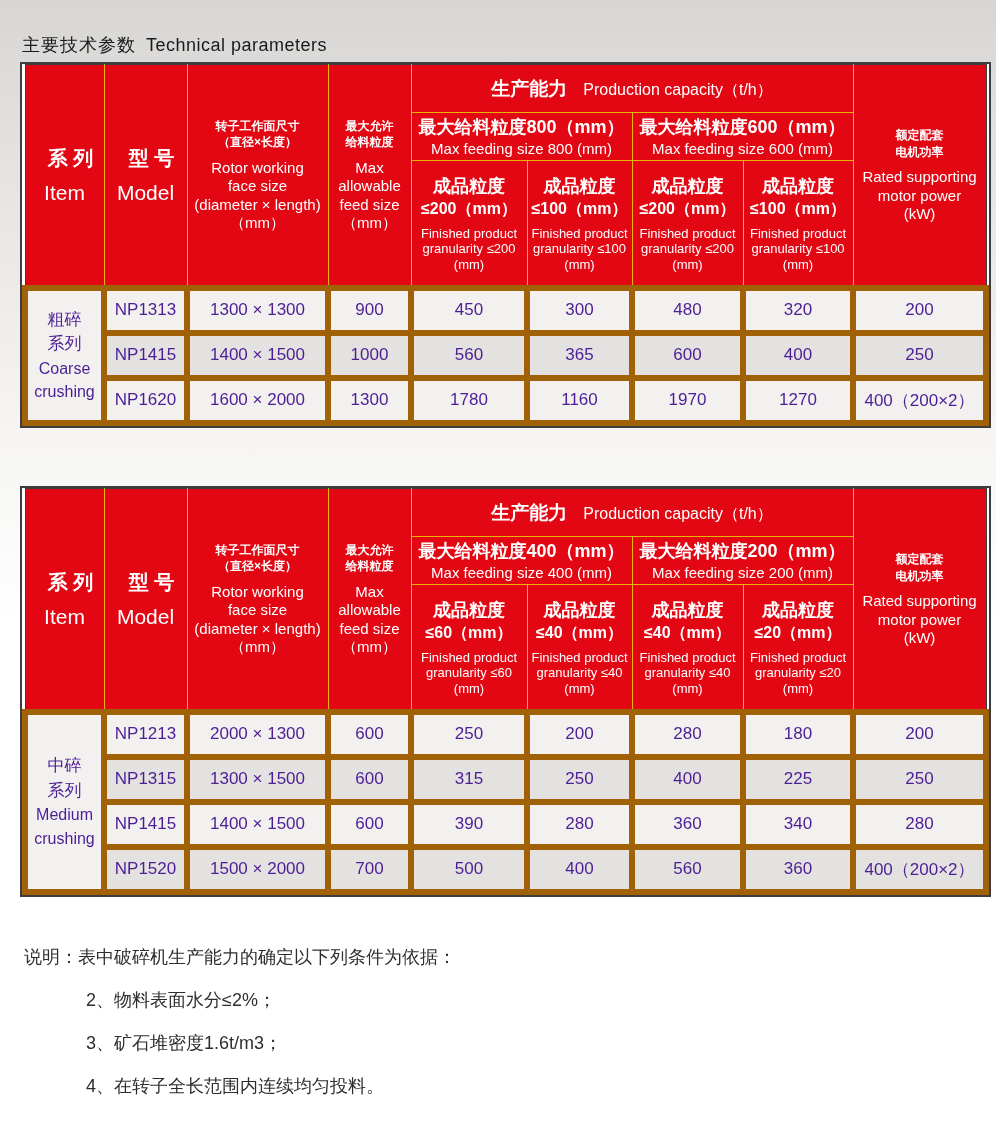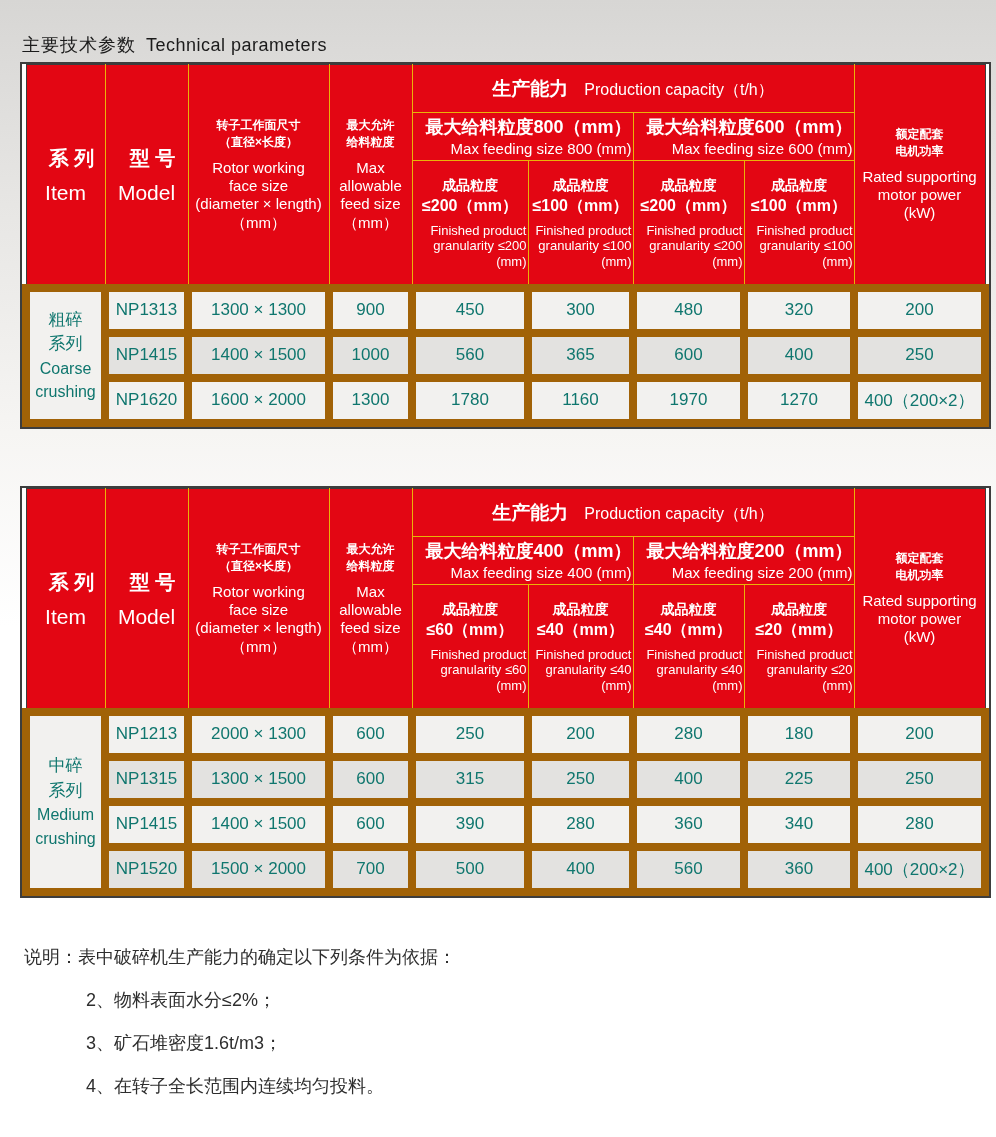--- a/index.html
+++ b/index.html
@@ -28,43 +28,43 @@
   col.c4 { width: 83px; } col.c5 { width: 116px; } col.c6 { width: 105px; }
   col.c7 { width: 111px; } col.c8 { width: 110px; }
 
   thead th {
     background: #e30613; color: #ffffff;
     border: 1px solid #eab308;
     font-weight: normal; text-align: center; vertical-align: middle;
     padding: 2px 1px;
   }
   tr.r1 th { border-top-color: #3d3d3d; height: 48px; }
-  tr.r2 th { height: 48px; text-align: right; }
+  tr.r2 th { height: 48px; }
   tr.r3 th { height: 127px; }
   th.hb { border-bottom-color: #3d3d3d; }
   th.bl { border-left-color: #3d3d3d; }
   th.br { border-right-color: #3d3d3d; }
 
   .zh-line  { font-size: 12px; font-weight: bold; line-height: 1.4; }
   .zh-sub   { font-size: 16px; font-weight: bold; line-height: 1.3; }
   .en-line  { font-size: 15px; line-height: 1.22; }
-  .en-sm    { font-size: 13px; line-height: 1.2; text-align: right; }
+  .en-sm    { font-size: 13px; line-height: 1.2; }
   .en-first { margin-top: 8px; }
   .big .zh-line { font-size: 20px; padding-left: 12px; }
   .big .en-line { font-size: 21px; }
   .cap-zh { font-size: 19px; font-weight: bold; margin-right: 16px; }
   .cap-en { font-size: 16px; }
   .fz .zh-line { font-size: 18px; }
-  .gr .zh-line { font-size: 14px; }
+  .gr .zh-line { font-size: 18px; }
   .gr .en-first { margin-top: 6px; }
 
   tbody td {
-    border: 8px solid #a16207; background: #f2f1ef;
+    border: 6px solid #a16207; background: #f2f1ef;
     height: 45px; text-align: center; vertical-align: middle;
-    font-size: 17px; color: #0f766e;
+    font-size: 17px; color: #4c1d95;
   }
   tbody tr.alt td { background: #e3e2e0; }
   tbody td.series { background: #f2f1ef; line-height: 1.45; }
   td.series .s-zh { font-size: 17px; }
   td.series .s-en { font-size: 16px; }
 
   .notes { position: absolute; left: 24px; top: 946px; color: #2e2e2e; }
   .notes-intro { font-size: 18px; line-height: 1.3; }
   .note-item { font-size: 18px; margin-left: 62px; margin-top: 21px; line-height: 1.2; }
 </style>

